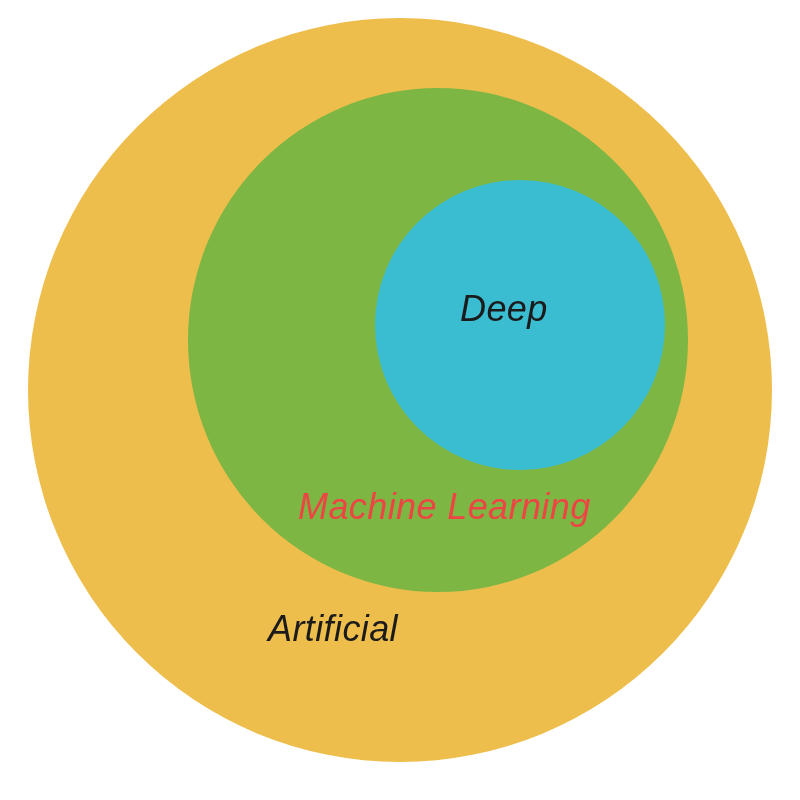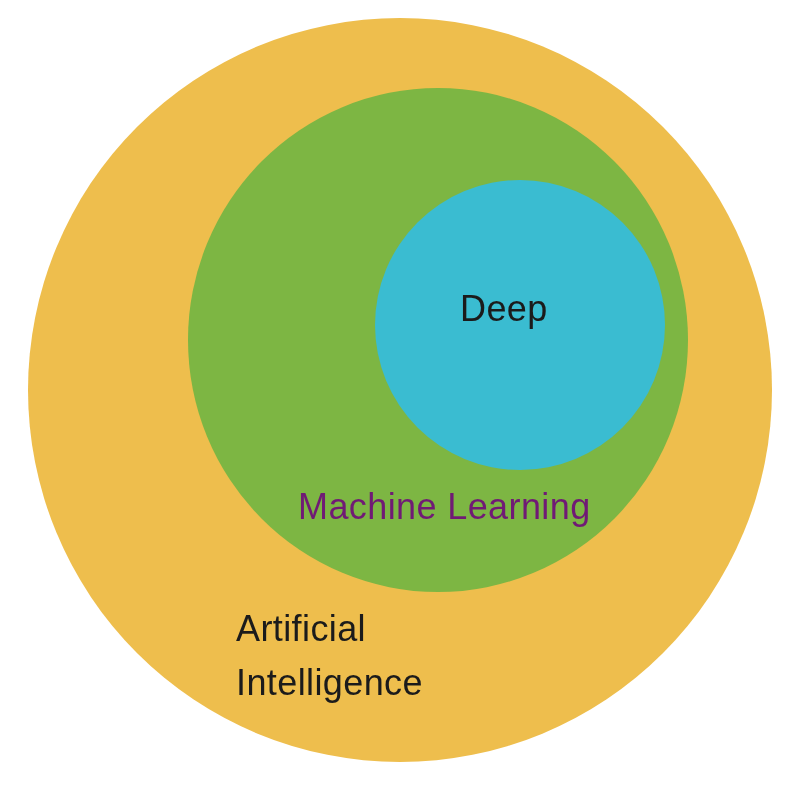--- a/index.html
+++ b/index.html
@@ -10,20 +10,21 @@
     width: 800px;
     height: 800px;
     background: #ffffff;
     font-family: "Liberation Sans", sans-serif;
     overflow: hidden;
   }
   .stage {
     position: relative;
     width: 743px;
     height: 800px;
+    font-style: italic;
   }
   .circle {
     position: absolute;
     border-radius: 50%;
   }
   .circle-ai {
     left: 28px;
     top: 18px;
     width: 744px;
     height: 744px;
@@ -70,22 +71,21 @@
   <div class="circle circle-ai" style="background-color: rgb(238, 190, 77);"></div>
 
   <div class="circle circle-ml" style="background-color: rgb(125, 182, 67);"></div>
 
   <div class="circle circle-dl" style="background-color: rgb(58, 188, 209);"></div>
 
   <div class="label label-dl" style="color: rgb(27, 27, 27);">
     <div>Deep</div>
   </div>
 
-  <div class="label label-ml" style="color: #701a75; text-align: right;">
+  <div class="label label-ml" style="color: #ef4444; text-align: right;">
     <div>Machine Learning</div>
   </div>
 
-  <div class="label label-ai" style="color: rgb(27, 27, 27);">
+  <div class="label label-ai" style="color: rgb(27, 27, 27); margin-left: 32px;">
     <div>Artificial</div>
-    <div>Intelligence</div>
   </div>
 
 </div>
 
 </body></html>

